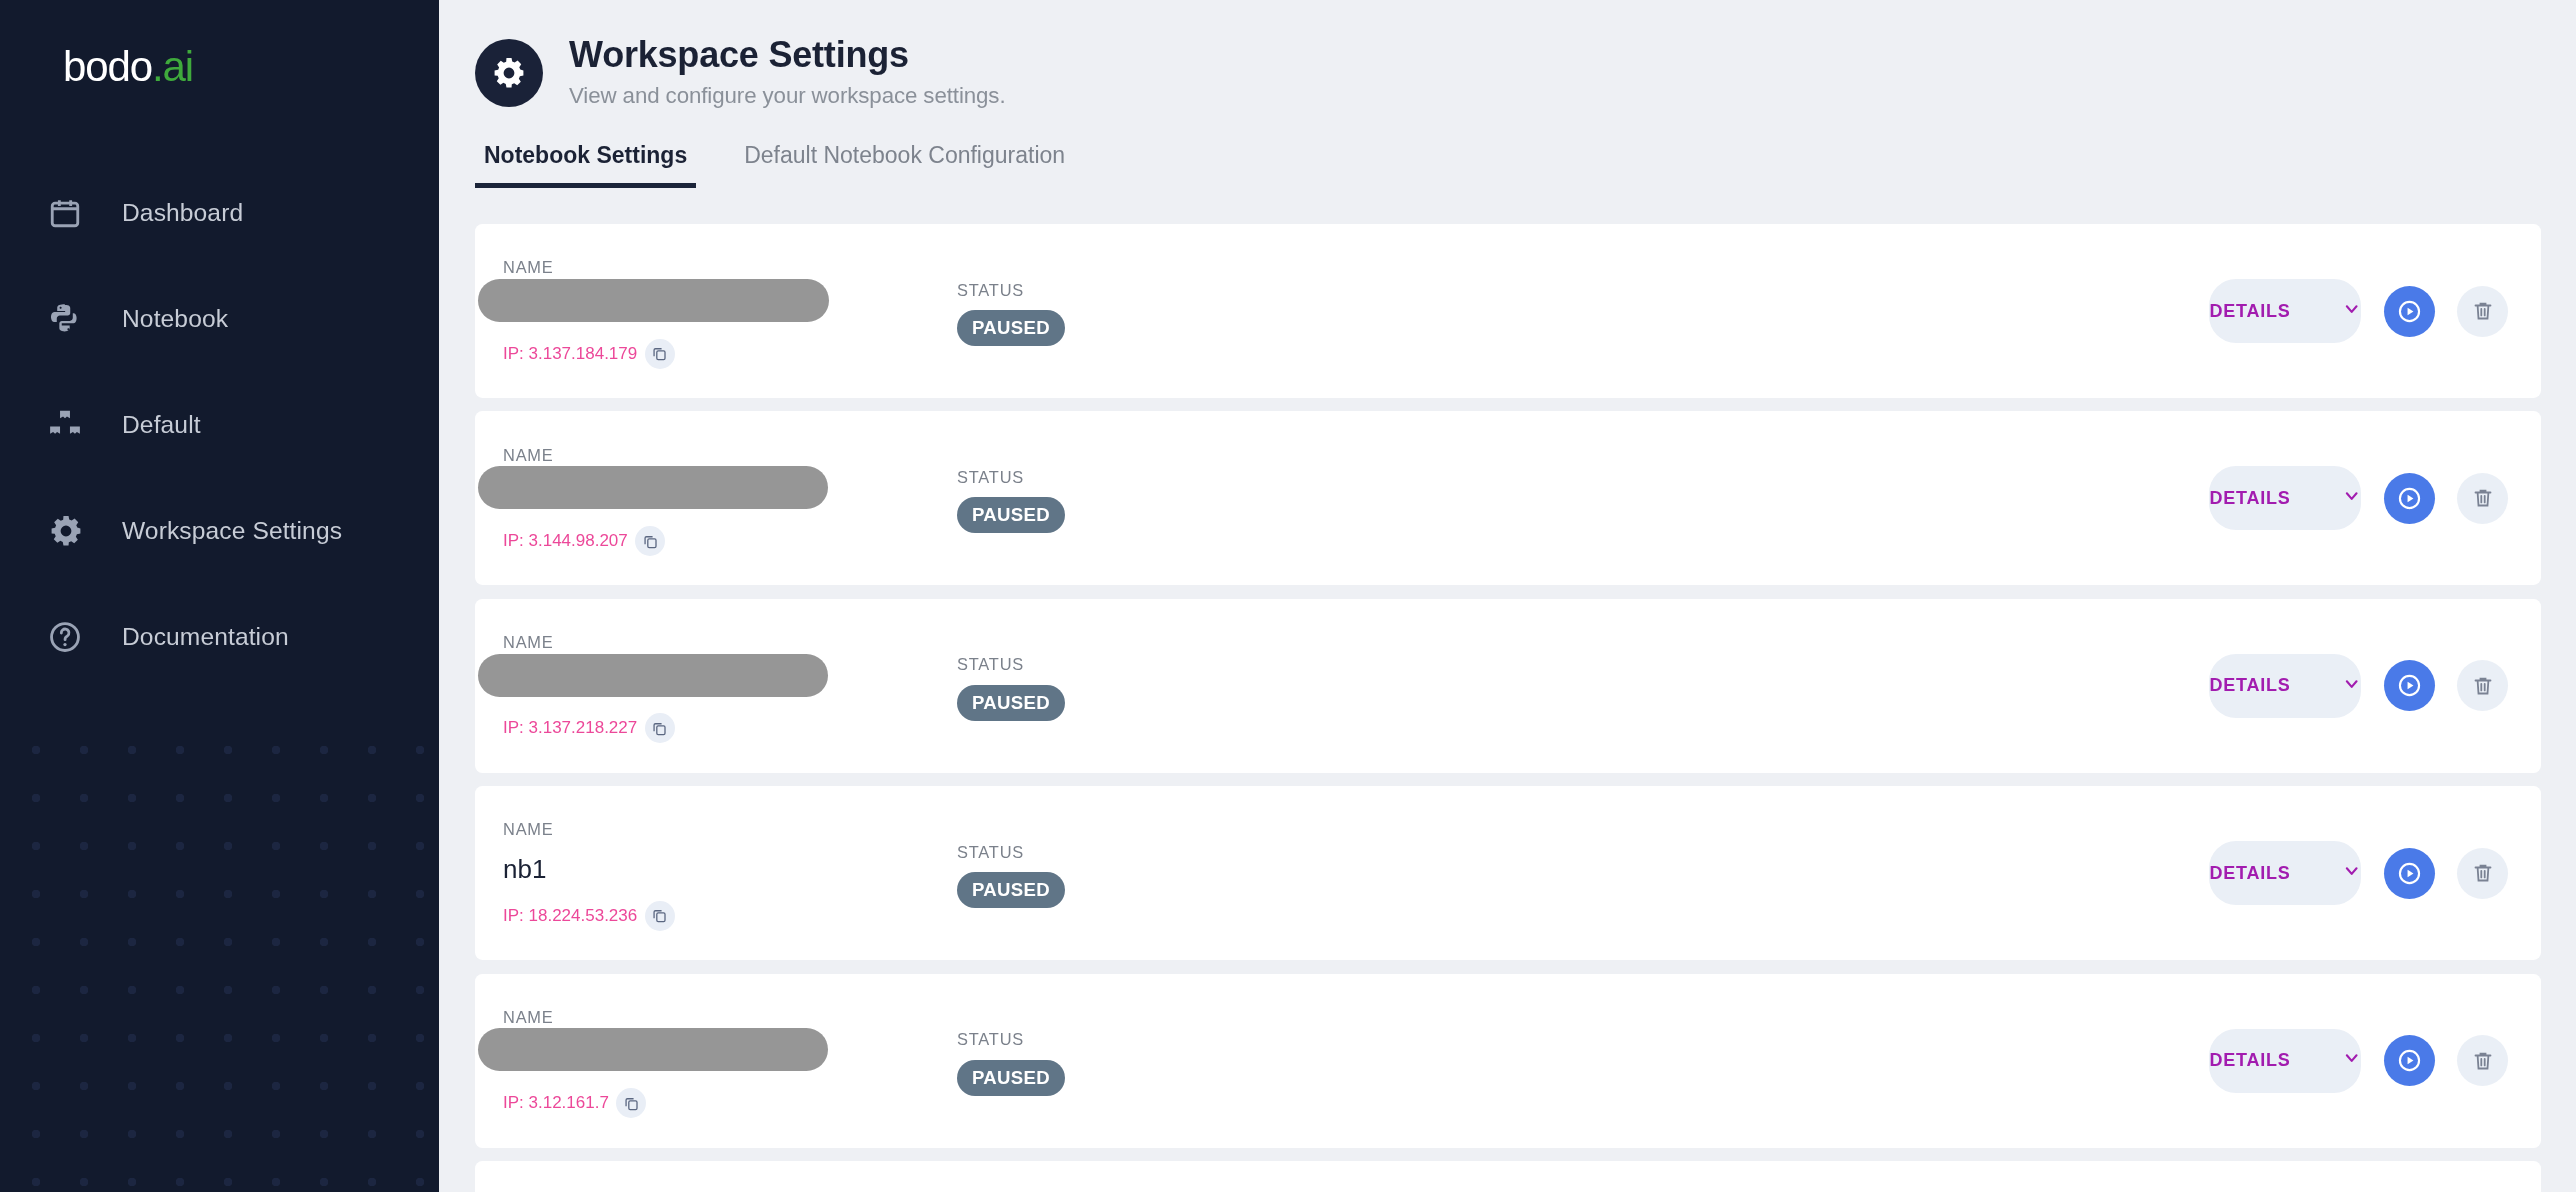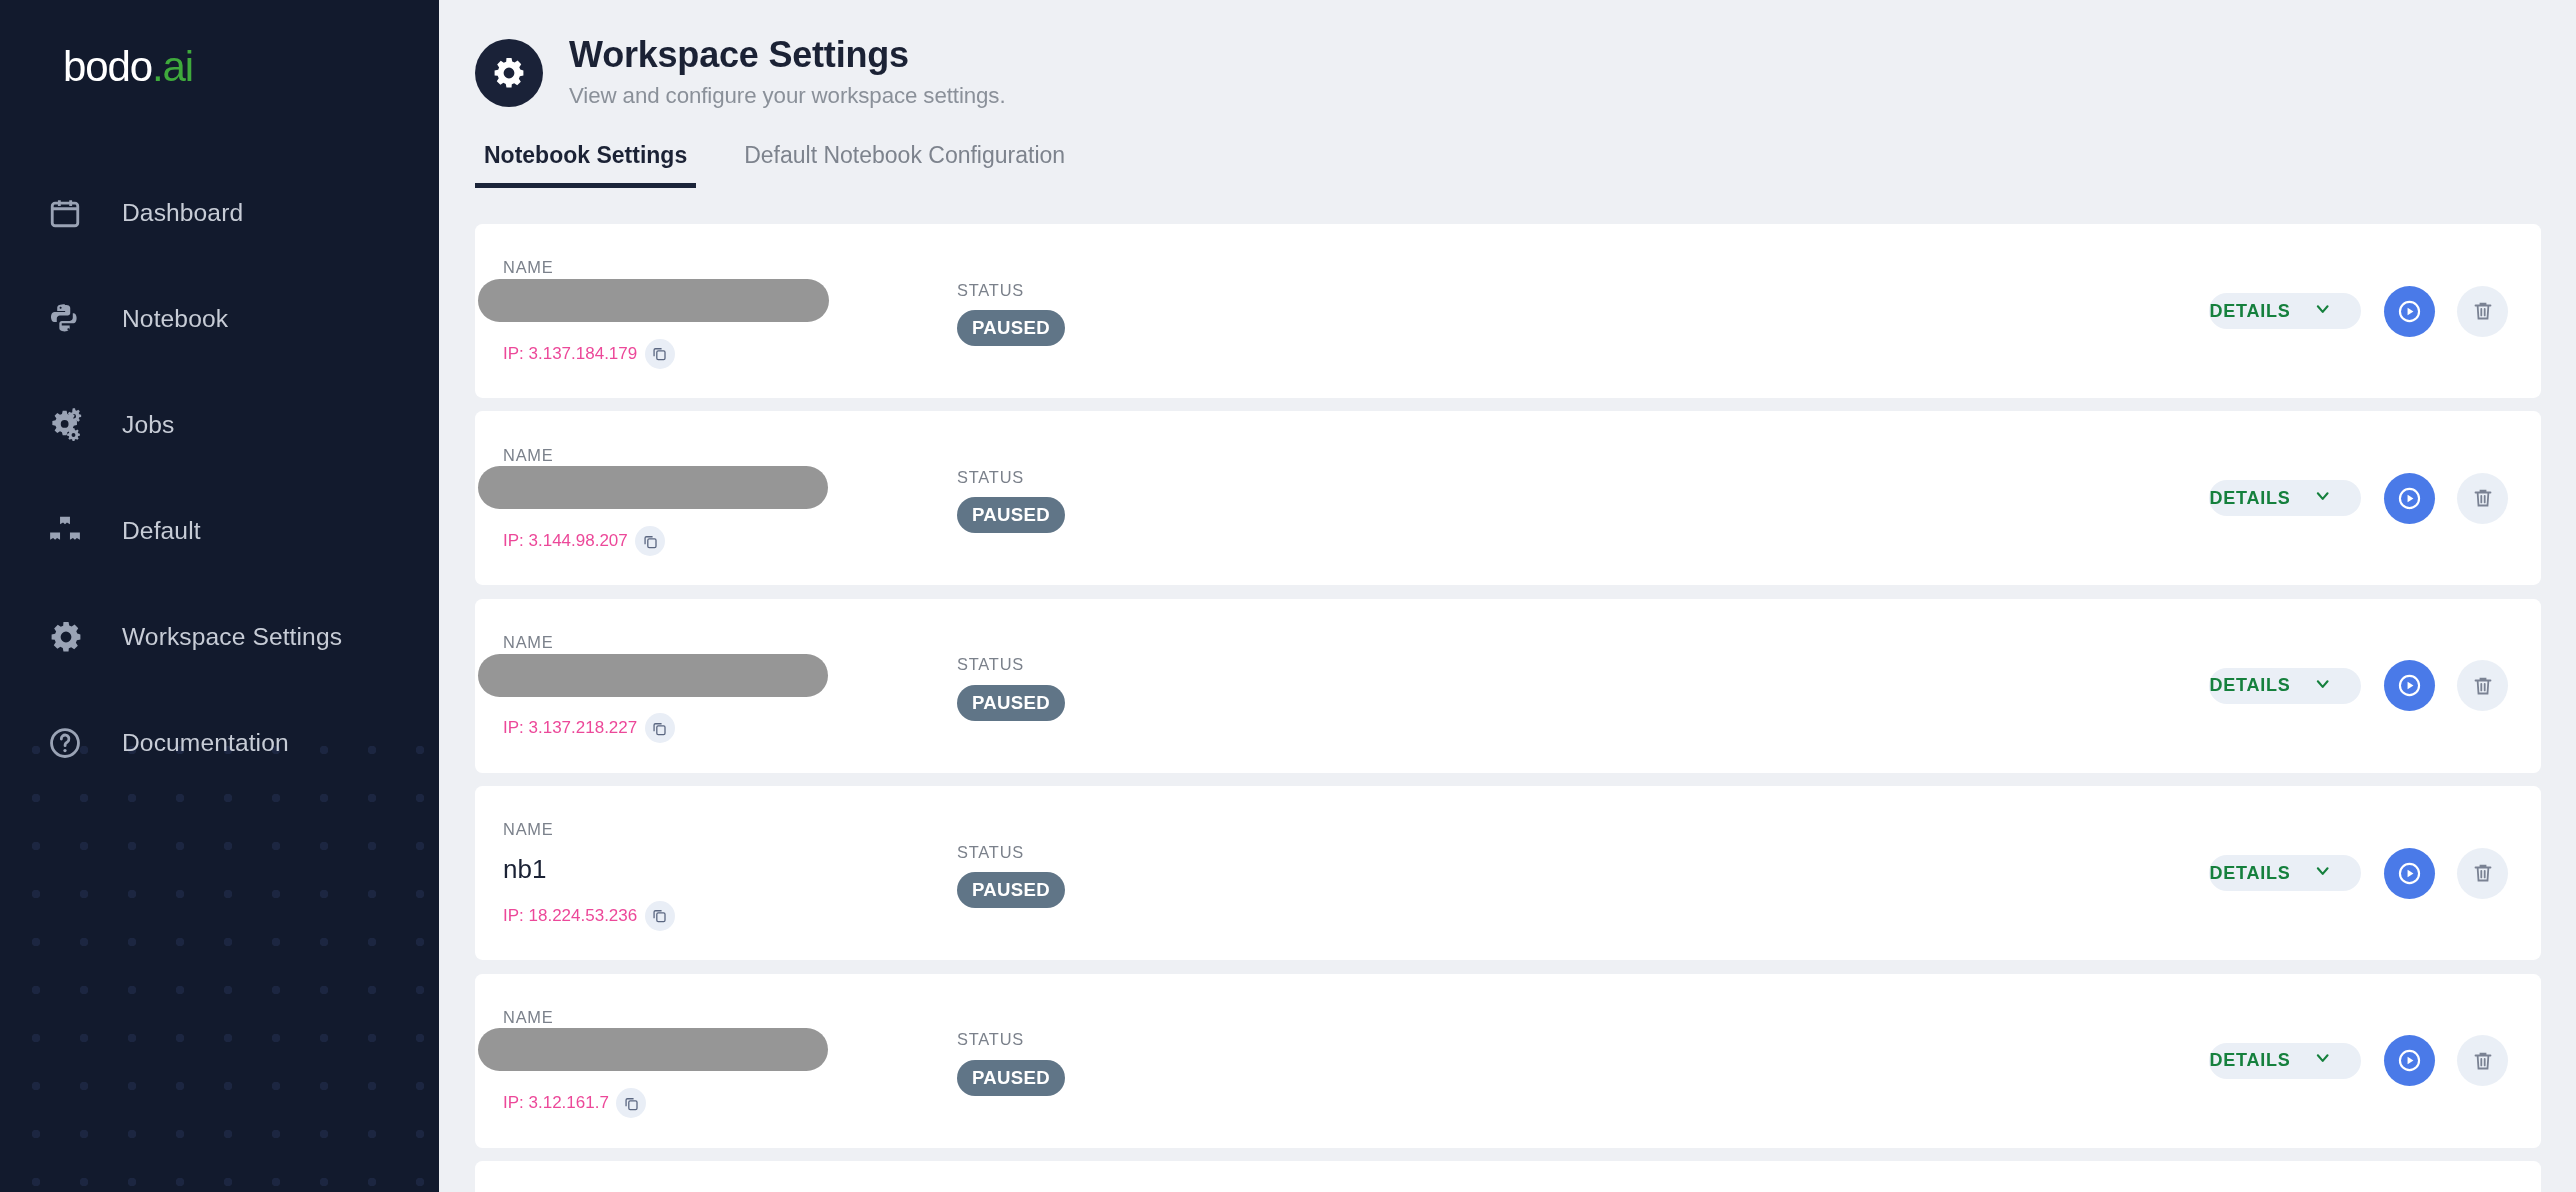--- a/index.html
+++ b/index.html
@@ -232,27 +232,27 @@
 
   .col-actions {
     margin-left: auto;
     display: flex;
     align-items: center;
     gap: 22.3px;
   }
   .details-btn {
     display: flex;
     align-items: center;
-    justify-content: flex-start;
+    justify-content: space-between;
     gap: 22.3px;
     width: 152px;
-    height: 36px;
+    height: 64px;
     border-radius: 27px;
     background: #eaeff6;
-    color: #15803d;
+    color: #a21caf;
     font-size: 18px;
     font-weight: 700;
     letter-spacing: 0.8px;
     cursor: pointer;
     border: none;
   }
   .chev { display: block; }
   .icon-btn {
     width: 51px; height: 51px;
     border-radius: 50%;
@@ -296,30 +296,20 @@
         <div class="nav-item">
           <span class="nav-icon">
             <svg width="34" height="34" viewBox="0 0 24 24" fill="currentColor">
               <path d="M11.9 1.5c-1.6 0-3 .2-4 .6-1 .4-1.4 1.2-1.4 2.1v2.1h5.6v.7H4.6c-1 0-1.9.6-2.2 1.8-.4 1.3-.4 2.1 0 3.5.3 1 .9 1.8 1.9 1.8h1.9v-2.5c0-1.1 1-2.1 2.1-2.1h5.6c1 0 1.8-.8 1.8-1.8V4.2c0-1-.8-1.7-1.8-1.9-.6-.1-1.3-.2-2-.2zM8.9 3.3c.4 0 .7.3.7.7s-.3.7-.7.7-.7-.3-.7-.7.3-.7.7-.7z"></path>
               <path d="M17.5 8.8v2.4c0 1.2-1 2.2-2.1 2.2H9.8c-1 0-1.8.9-1.8 1.8v3.4c0 1 .8 1.6 1.8 1.9 1.2.3 2.3.4 3.7 0 .9-.3 1.8-.8 1.8-1.9v-2.1H9.7V15h8.4c1 0 1.4-.8 1.8-1.8.4-1.1.4-2.2 0-3.5-.3-1-.8-1.8-1.8-1.8h-.6zm-3.1 9.8c.4 0 .7.3.7.7s-.3.7-.7.7-.7-.3-.7-.7.3-.7.7-.7z"></path>
             </svg>
           </span>
           <span class="nav-label">Notebook</span>
         </div>
 
-        <div class="nav-item">
-          <span class="nav-icon">
-            <svg width="36" height="36" viewBox="0 0 24 24" fill="currentColor">
-              <path d="M9.3 4.6l.5-2.1h2.6l.5 2.1 1.3.6 1.8-1.2 1.8 1.8-1.2 1.8.6 1.3 2.1.5v2.6l-2.1.5-.6 1.3 1.2 1.8-1.8 1.8-1.8-1.2-1.3.6-.5 2.1H9.8l-.5-2.1-1.3-.6-1.8 1.2-1.8-1.8 1.2-1.8-.6-1.3-2.1-.5V9.4l2.1-.5.6-1.3-1.2-1.8 1.8-1.8 1.8 1.2 1.3-.6zm1.8 4.1a2.6 2.6 0 100 5.2 2.6 2.6 0 000-5.2z"></path>
-              <path d="M18.4 2.2l.3-1.3h1.5l.3 1.3.8.3 1.1-.7 1 1.1-.7 1.1.3.8 1.3.3v1.5l-1.3.3-.3.8.7 1.1-1 1-1.1-.7-.8.3-.3 1.3h-1.5l-.3-1.3-.8-.3-1.1.7-1-1 .7-1.1-.3-.8-1.3-.3V6.4l1.3-.3.3-.8-.7-1.1 1-1.1 1.1.7.8-.3zm1 2.4a1.5 1.5 0 100 3 1.5 1.5 0 000-3z" transform="translate(-2.2 0)"></path>
-              <path d="M17.6 16.5l.25-1.1h1.3l.25 1.1.7.3.95-.6.9.9-.6.95.3.7 1.1.25v1.3l-1.1.25-.3.7.6.95-.9.9-.95-.6-.7.3-.25 1.1h-1.3l-.25-1.1-.7-.3-.95.6-.9-.9.6-.95-.3-.7-1.1-.25v-1.3l1.1-.25.3-.7-.6-.95.9-.9.95.6.7-.3zm.9 2.1a1.3 1.3 0 100 2.6 1.3 1.3 0 000-2.6z" transform="translate(-1.5 -1.2)"></path>
-            </svg>
-          </span>
-          <span class="nav-label">Jobs</span>
-        </div>
 
         <div class="nav-item">
           <span class="nav-icon">
             <svg width="34" height="34" viewBox="0 0 24 24" fill="currentColor">
               <path d="M8.5 2h7v5.2l-2.1-1.2-1.4 1.2-1.4-1.2-2.1 1.2V2z"></path>
               <path d="M1.5 13h7v5.2l-2.1-1.2L5 18.2l-1.4-1.2-2.1 1.2V13z"></path>
               <path d="M15.5 13h7v5.2l-2.1-1.2-1.4 1.2-1.4-1.2-2.1 1.2V13z"></path>
             </svg>
           </span>
           <span class="nav-label">Default</span>

